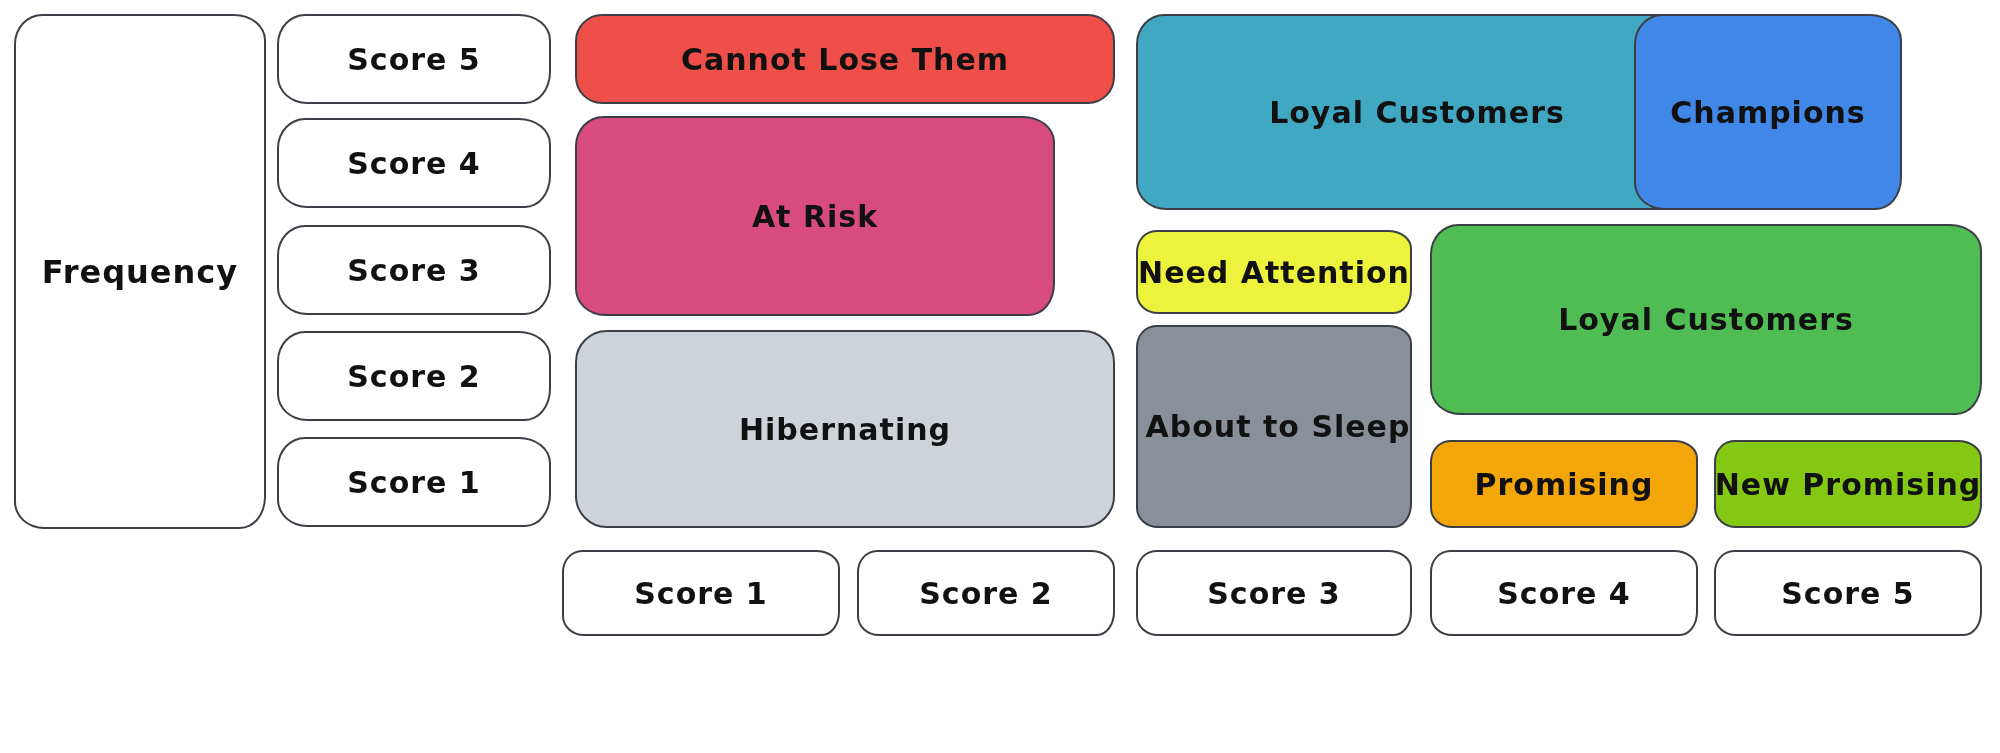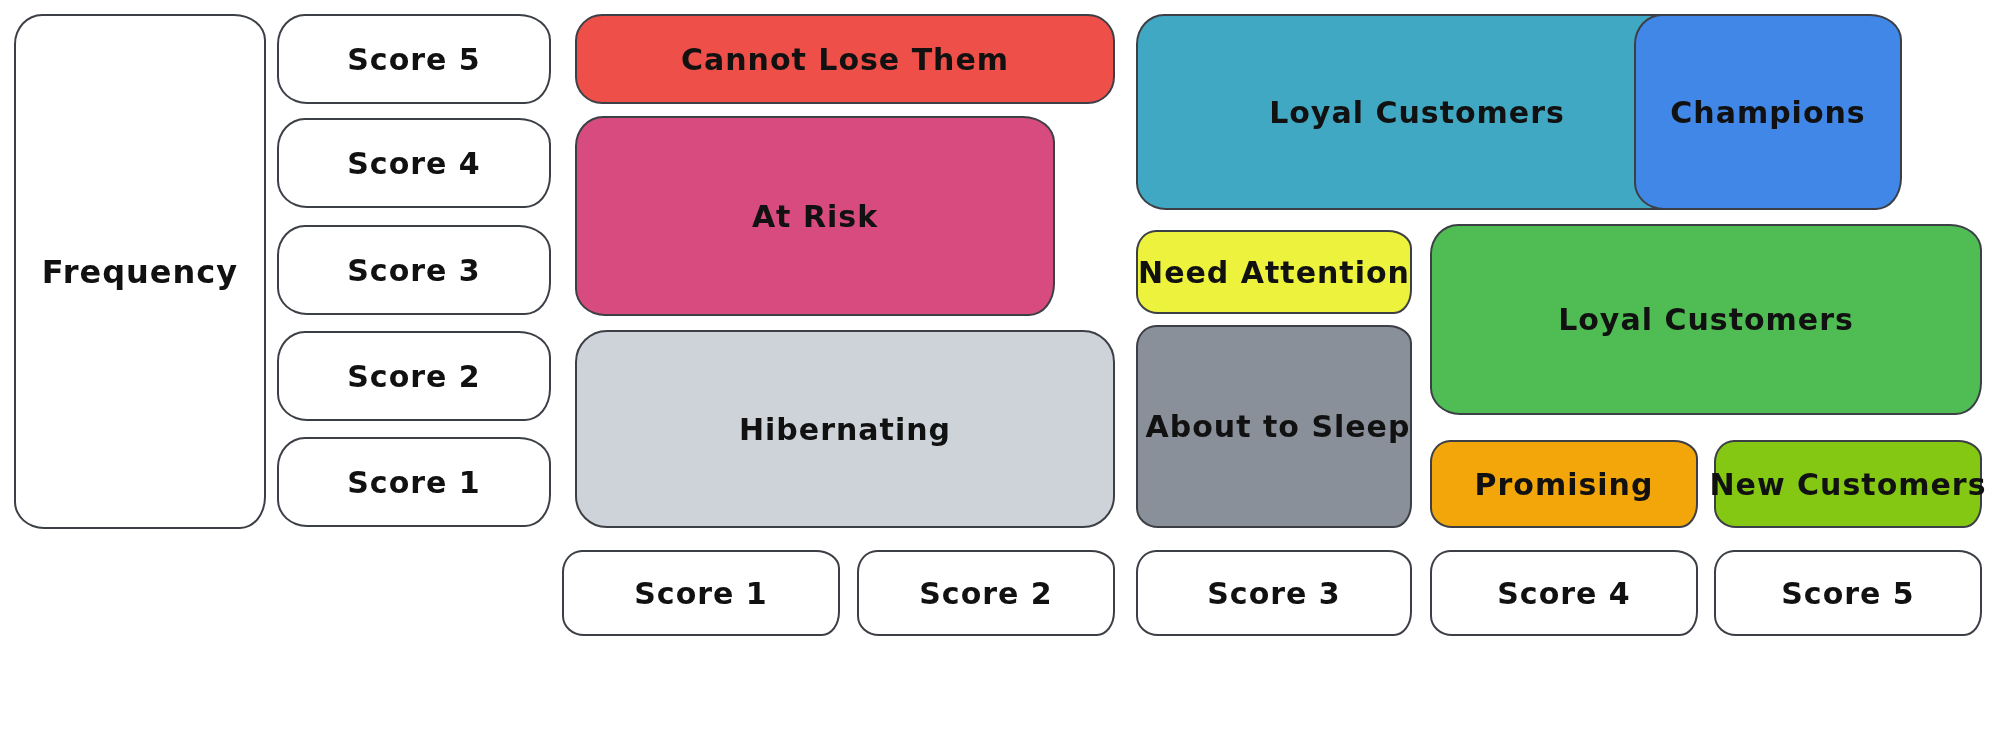--- a/index.html
+++ b/index.html
@@ -79,21 +79,21 @@
   <div class="box" id="seg-champions" style="background: rgb(65, 135, 232);">Champions</div>
 
   <div class="box small" id="seg-need-attn" style="background: rgb(237, 242, 60);">Need Attention</div>
 
   <div class="box" id="seg-loyal-mid" style="background: rgb(80, 189, 84);">Loyal Customers</div>
 
   <div class="box small" id="seg-about-sleep" style="background: rgb(138, 144, 153); padding-left: 8px;">About to Sleep</div>
 
   <div class="box small" id="seg-promising" style="background: rgb(242, 166, 10);">Promising</div>
 
-  <div class="box small" id="seg-new-cust" style="background: rgb(133, 200, 19);">New Customers</div>
+  <div class="box small" id="seg-new-cust" style="background: rgb(133, 200, 19);">New Promising</div>
 
   <div class="box small" id="rscore-1">Score 1</div>
   <div class="box small" id="rscore-2">Score 2</div>
   <div class="box small" id="rscore-3">Score 3</div>
   <div class="box small" id="rscore-4">Score 4</div>
   <div class="box small" id="rscore-5">Score 5</div>
 
 
 </div>
 

